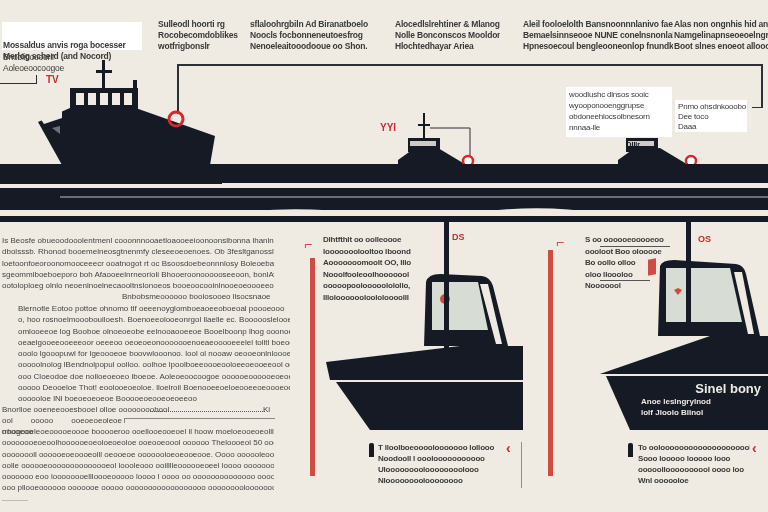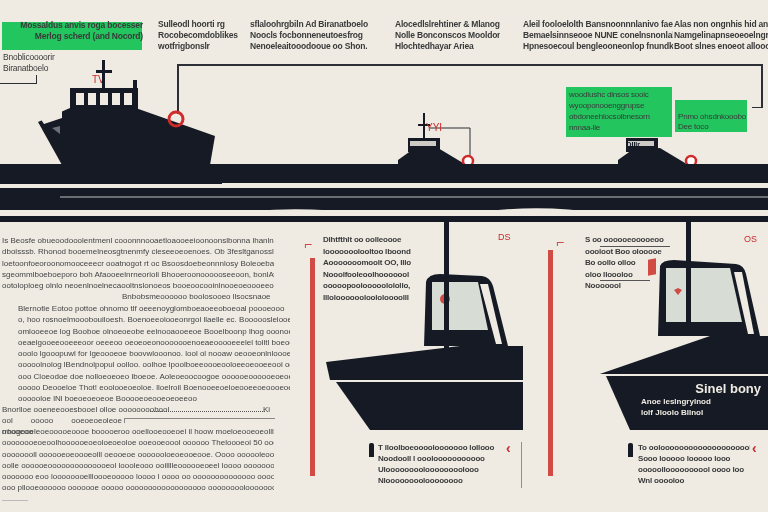--- a/index.html
+++ b/index.html
@@ -1,39 +1,39 @@
 <!DOCTYPE html>
 <html><head>
 <meta charset="utf-8">
 <style>
   html,body{margin:0;padding:0;}
   body{width:768px;height:512px;overflow:hidden;background:#efebe3;position:relative;font-family:"Liberation Sans",sans-serif;color:#333;}
   .abs{position:absolute;}
   .txt{font-size:8.5px;line-height:11px;color:#3a3a3a;letter-spacing:-0.2px;white-space:nowrap;overflow:hidden;}
   .txt.bold{font-weight:bold;}
-  .hl{background:#22c55e;}
+  .hl{background:#ffffff;}
   .navy{background:#151a24;}
   .red{background:#d04b43;}
-  .redtxt{color:#c92a2a;font-weight:normal;margin-left:46px;}
+  .redtxt{color:#c92a2a;font-weight:bold;}
   .line{background:#2c2f36;}
   .para{font-size:8px;line-height:11.3px;color:#444;text-align:justify;}
   .para div{white-space:nowrap;overflow:hidden;}
   svg{position:absolute;}
 </style>
 </head>
 <body>
 
 <div class="abs hl" style="left:2px;top:22px;width:140px;height:28px;"></div>
-<div class="abs txt bold" style="left:3px;top:20px;width:140px;text-align:right;">
+<div class="abs txt bold" style="left:3px;top:40px;width:140px;">
   <div>Mossaldus anvis roga bocesser</div>
   <div>Merlog scherd (and Nocord)</div>
 </div>
 <div class="abs txt" style="left:3px;top:52px;width:70px;">
   <div>Bnoblicoooorir</div>
-  <div>Biranatboelo</div>
+  <div>Aoleoeoocoogoe</div>
 </div>
 <div class="abs line" style="left:0;top:83px;width:36px;height:1px;"></div>
 <div class="abs line" style="left:36px;top:75px;width:1px;height:9px;"></div>
 <div class="abs redtxt" style="left:46px;top:74px;font-size:10px;">TV</div>
 
 <div class="abs txt bold" style="left:158px;top:19px;width:80px;">
   <div>Sulleodl hoorti rg</div>
   <div>Rocobecomdoblikes</div>
   <div>wotfrigbonslr</div>
 </div>
@@ -62,21 +62,21 @@
 <div class="abs line" style="left:177px;top:64px;width:1.5px;height:50px;"></div>
 <div class="abs line" style="left:761px;top:64px;width:1.5px;height:44px;"></div>
 <div class="abs line" style="left:752px;top:107px;width:10px;height:1px;"></div>
 
 <div class="abs hl txt" style="left:566px;top:87px;width:106px;height:50px;padding:2px 3px;box-sizing:border-box;font-size:8px;line-height:11px;">
   <div>woodlushc dlnsos sooic</div>
   <div>wyooponooenggrupse</div>
   <div>obdoneehlocsolbnesorn</div>
   <div>nnnaa-lle</div>
 </div>
-<div class="abs hl txt" style="left:675px;top:100px;width:72px;height:32px;padding:12px 3px;box-sizing:border-box;font-size:8px;line-height:10px;">
+<div class="abs hl txt" style="left:675px;top:100px;width:72px;height:32px;padding:2px 3px;box-sizing:border-box;font-size:8px;line-height:10px;">
   <div>Pnmo ohsdnkooobo</div>
   <div>Dee toco</div>
   <div>Daaa</div>
 </div>
 
 <svg width="768" height="230" viewBox="0 0 768 230" style="left:0;top:0;">
 
   <g>
     <path d="M38,122 L70,108 L130,106 L215,136 L210,165 L62,165 Z" fill="#151a24"></path>
     <rect x="70" y="88" width="68" height="22" fill="#151a24"></rect>
@@ -222,15 +222,15 @@
   <div style="font-size:13px;font-weight:bold;line-height:15px;text-align:right;">Sinel  bony</div>
   <div style="font-size:8px;line-height:11px;font-weight:bold;">Anoe leslngrylnod</div>
   <div style="font-size:8px;line-height:11px;font-weight:bold;">lolf Jloolo Bllnol</div>
 </div>
 
 <div class="abs" style="left:628px;top:443px;width:5px;height:14px;background:#151a24;border-radius:2px 2px 0 0;"></div>
 <div class="abs txt bold" style="left:638px;top:442px;width:112px;font-size:8px;line-height:11px;">
   <div>To ooloooooooooooooooooool</div>
   <div>Sooo looooo  looooo  looo</div>
   <div>ooooolloooooooool  oooo  loo</div>
-  <div>Wnl ooooloo</div>
+  <div>Wnl oooooloe</div>
 </div>
 <div class="abs" style="left:752px;top:440px;color:#c92a2a;font-size:14px;font-weight:bold;">‹</div>
 
 </body></html>

